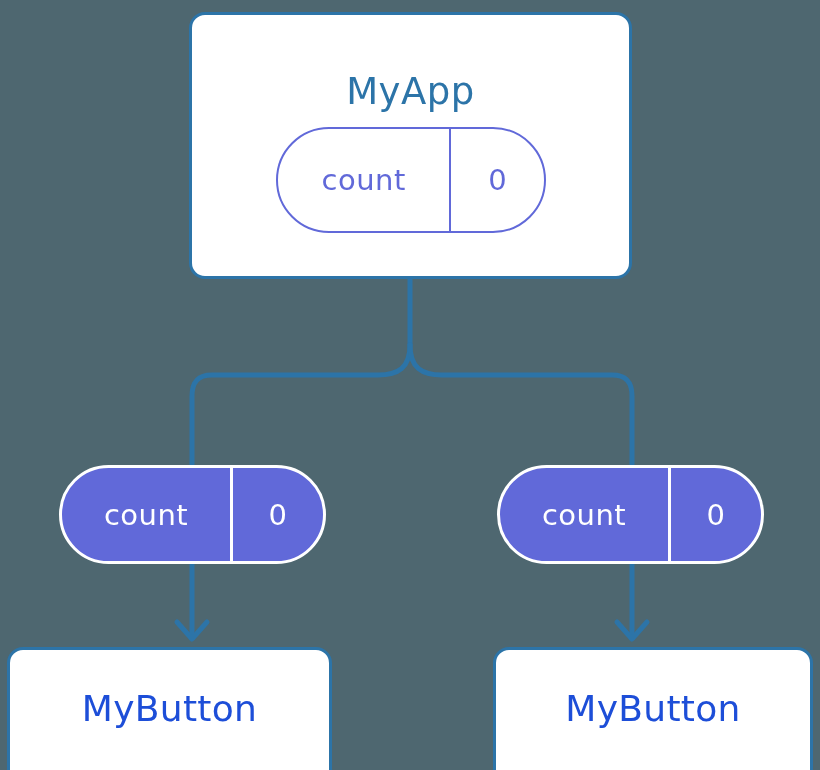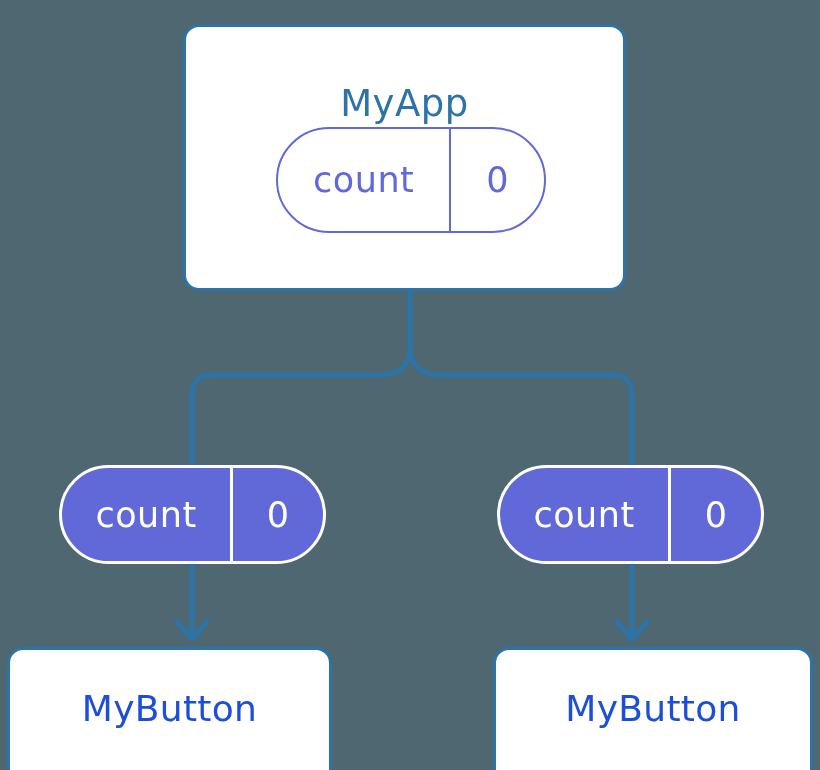--- a/index.html
+++ b/index.html
@@ -28,25 +28,24 @@
 
   
   .component-card {
     position: absolute;
     background: #ffffff;
     border: 3px solid #2c74a8;
     border-radius: 16px;
     box-sizing: border-box;
   }
   #myapp-card {
-    left: 183px;
+    left: 189px;
     top: 12px;
     width: 443px;
     height: 267px;
-    margin-top: 12px;
   }
   .component-title {
     position: absolute;
     left: 0;
     right: 0;
     text-align: center;
     color: #2c74a8;
     font-size: 37px;
     letter-spacing: 0.5px;
     font-family: "DejaVu Sans", sans-serif;
@@ -63,21 +62,21 @@
     box-sizing: border-box;
     border-radius: 999px;
     overflow: hidden;
   }
   .state-pill .pill-key,
   .state-pill .pill-value {
     display: flex;
     align-items: center;
     justify-content: center;
     box-sizing: border-box;
-    font-size: 35px;
+    font-size: 29px;
     letter-spacing: 0.5px;
   }
 
   .state-pill.hollow {
     border: 2px solid #6169d9;
     background: transparent;
   }
   .state-pill.hollow .pill-key {
     color: #6169d9;
     border-right: 2px solid #6169d9;

